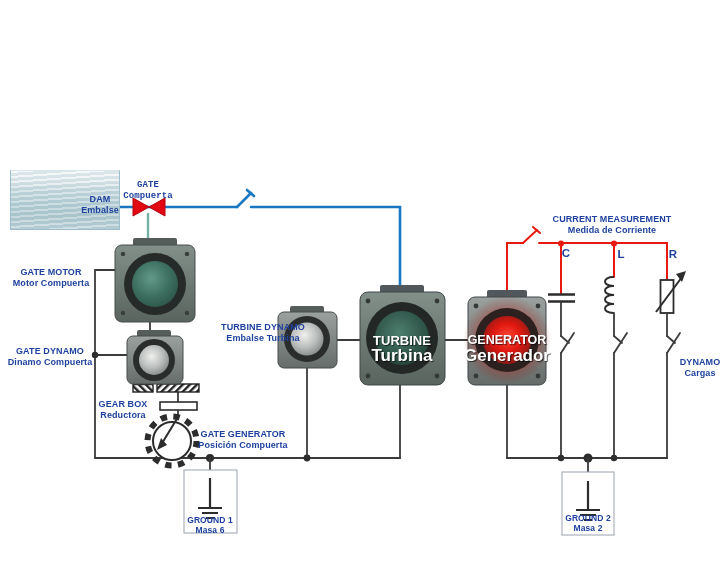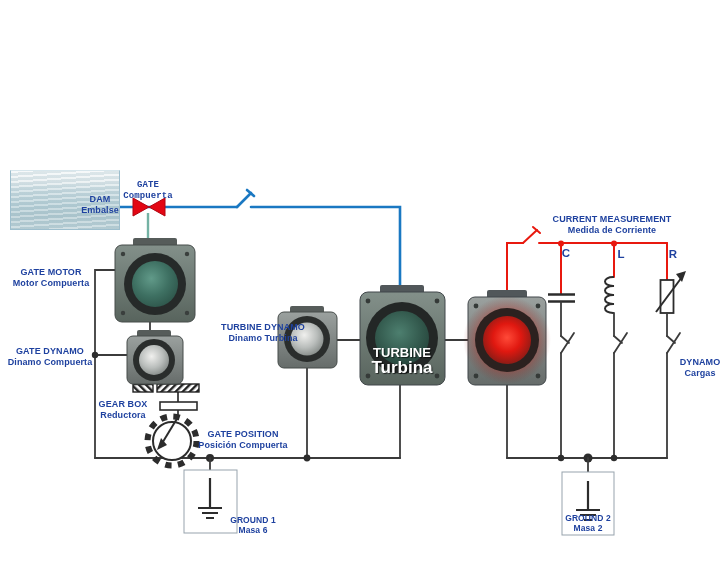--- a/index.html
+++ b/index.html
@@ -25,21 +25,21 @@
   .gbox{fill:#ffffff;stroke:#97a3ad;stroke-width:1;}
   .lbl{position:absolute;transform:translate(-50%,-50%);text-align:center;
        color:var(--label_blue);font-weight:bold;font-size:9px;line-height:11px;
        white-space:nowrap;letter-spacing:.1px;}
   .lbl span{display:block;}
   .lbl.small{font-size:8.5px;line-height:10px;}
   .branch{position:absolute;transform:translate(-50%,-50%);color:var(--label_blue);
           font-weight:bold;font-size:11.5px;}
   .mlbl{position:absolute;transform:translate(-50%,-50%);text-align:center;color:#fff;
         font-weight:bold;font-size:13px;line-height:15px;white-space:nowrap;
-        text-shadow:1px 1px 1px rgba(0,0,0,.65);margin-top:12px;}
+        text-shadow:1px 1px 1px rgba(0,0,0,.65);}
   .mlbl .es{font-size:17px;}
   .mlbl span{display:block;}
   #dam{position:absolute;left:10px;top:170px;width:108px;height:58px;
        border:1px solid #9dbecd;border-top-color:#d7e6ec;
        background:
         repeating-linear-gradient(176deg, rgba(255,255,255,.28) 0 2px, rgba(130,165,178,.20) 2px 5px),
         linear-gradient(180deg,#f3f7f8 0%,#e7eef0 18%,#ccdde2 34%,#b9d1d8 58%,#b3cbd2 78%,#c0d4da 100%);}
 </style>
 </head>
 <body>
@@ -274,50 +274,54 @@
     <span>GATE DYNAMO</span>
     <span>Dinamo Compuerta</span>
   </div>
 
   <div class="lbl" style="left:123px;top:410px;">
     <span>GEAR BOX</span>
     <span>Reductora</span>
   </div>
 
   <div class="lbl" style="left:243px;top:440px;">
-    <span>GATE POSITION</span>
+    <span>GATE GENERATOR</span>
     <span>Posición Compuerta</span>
   </div>
 
   <div class="lbl" style="left:246px;top:333px;margin-left:17px;">
     <span>TURBINE DYNAMO</span>
-    <span>Dinamo Turbina</span>
+    <span>Embalse Turbina</span>
   </div>
 
   <div class="mlbl" style="left:402px;top:348px;">
     <span>TURBINE</span>
     <span class="es">Turbina</span>
   </div>
 
+  <div class="mlbl" style="left:507px;top:348px;font-size:12.5px;">
+    <span>GENERATOR</span>
+    <span class="es">Generador</span>
+  </div>
 
   <div class="lbl" style="left:612px;top:225px;">
     <span>CURRENT MEASUREMENT</span>
     <span>Medida de Corriente</span>
   </div>
 
   <div class="branch" style="left:566px;top:253px;">C</div>
   <div class="branch" style="left:621px;top:254px;">L</div>
   <div class="branch" style="left:673px;top:254px;">R</div>
 
   <div class="lbl" style="left:700px;top:368px;">
     <span>DYNAMO</span>
     <span>Cargas</span>
   </div>
 
-  <div class="lbl small" style="left:210px;top:525px;margin-left:43px;">
+  <div class="lbl small" style="left:210px;top:525px;">
     <span>GROUND 1</span>
     <span>Masa 6</span>
   </div>
 
   <div class="lbl small" style="left:588px;top:523px;">
     <span>GROUND 2</span>
     <span>Masa 2</span>
   </div>
 
 </div>

